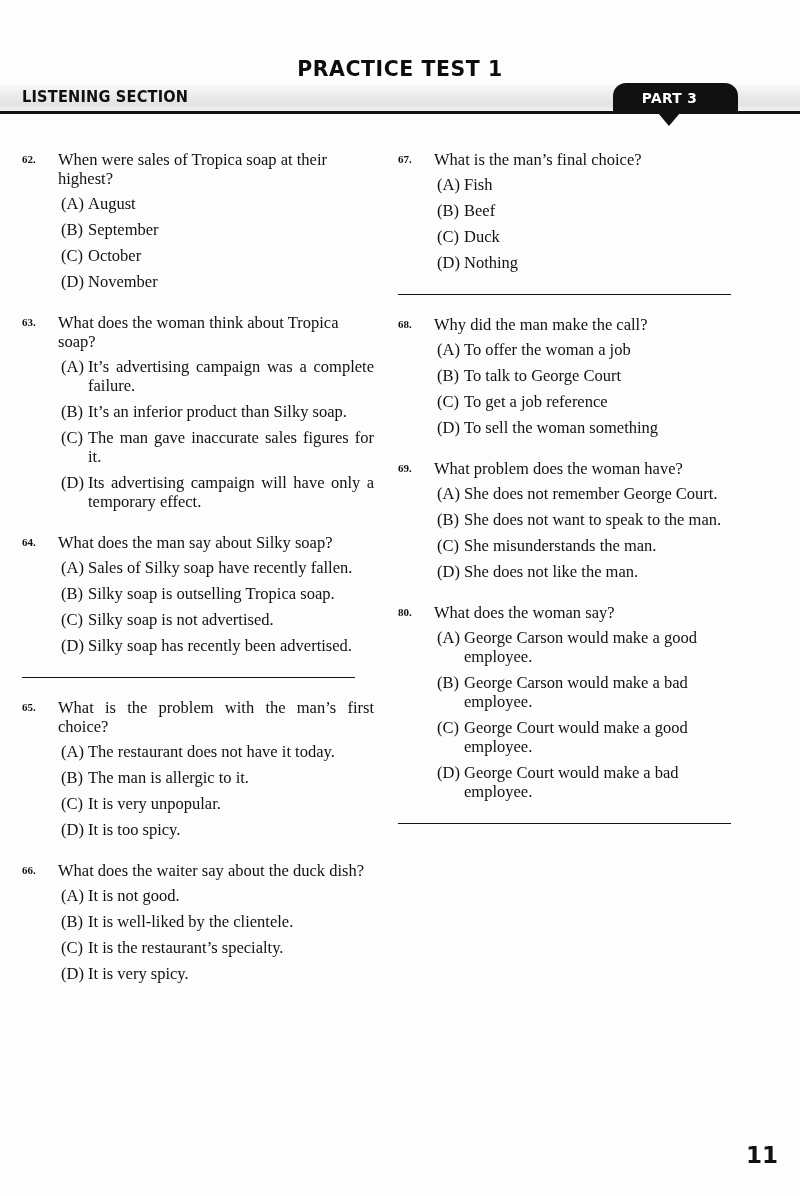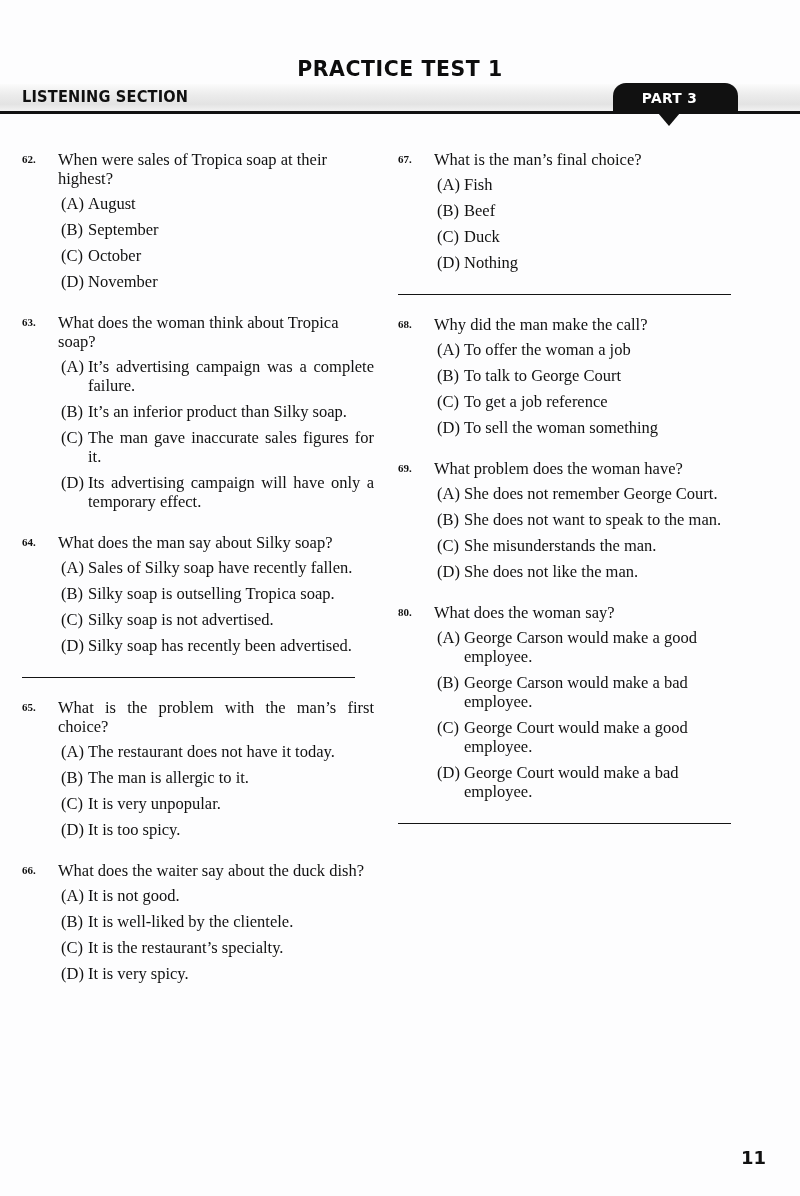--- a/index.html
+++ b/index.html
@@ -160,25 +160,25 @@
   .divider {
     height: 0;
     border-top: 1.6px solid #141414;
     margin: 14px 0 20px 0;
     width: 333px;
   }
 
   
   .page-number {
     position: absolute;
-    right: 34px;
+    right: 22px;
     bottom: 28px;
     font-family: "DejaVu Sans", sans-serif;
     font-weight: bold;
-    font-size: 18px;
+    font-size: 23px;
     color: #111;
   }
 </style>
 </head>
 <body>
 
 <div class="page">
 
   <div class="main-title">PRACTICE TEST 1</div>
 

